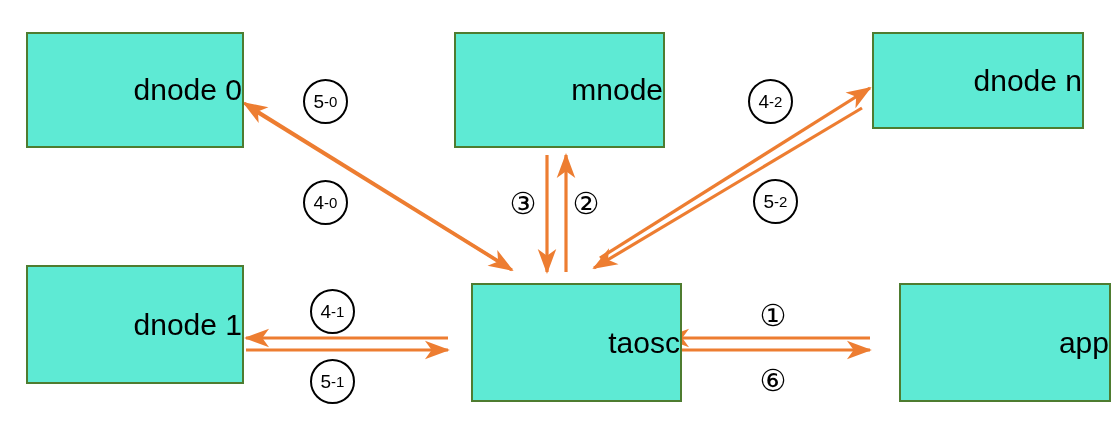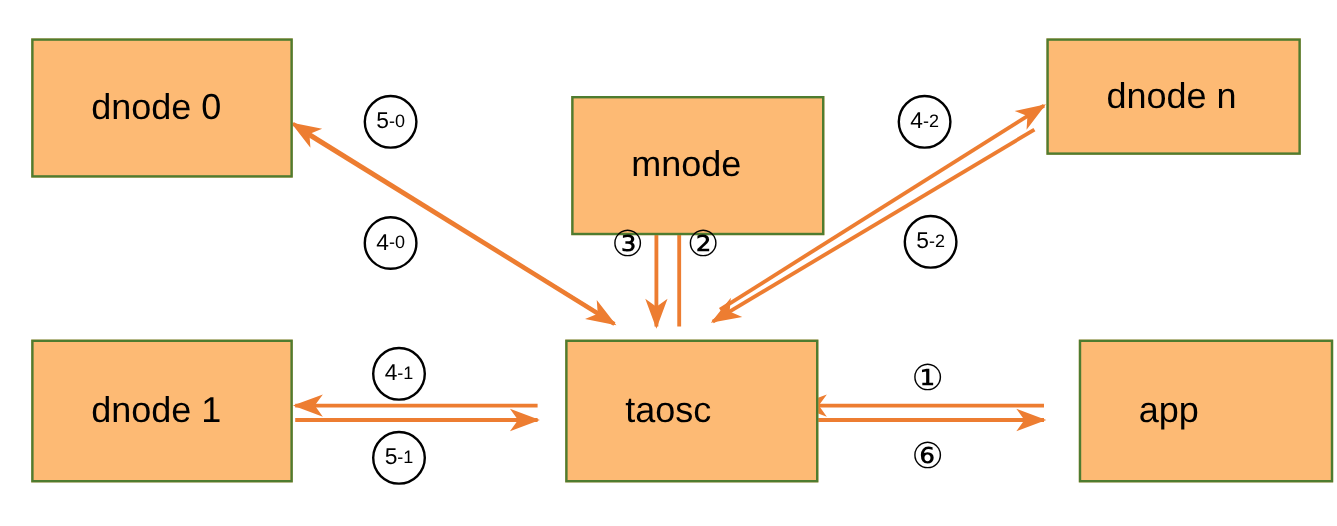--- a/index.html
+++ b/index.html
@@ -17,25 +17,25 @@
   #diagram {
     position: absolute;
     top: 0;
     left: 0;
     width: 1114px;
     height: 438px;
   }
   .node-box {
     position: absolute;
     box-sizing: border-box;
-    background: #fdba74;
+    background: #5eead4;
     border: 2px solid #4e7c30;
     display: flex;
     align-items: center;
-    justify-content: flex-start;
+    justify-content: flex-end;
     padding-left: 48px;
   }
   .node-label {
     font-size: 30px;
     color: #000000;
     font-family: "Liberation Sans", sans-serif;
     letter-spacing: 0px;
     white-space: nowrap;
   }
   .marker-circle {
@@ -99,29 +99,29 @@
     <line x1="870" y1="338" x2="666" y2="338"></line>
 
     <line x1="666" y1="350" x2="870" y2="350"></line>
   </g>
 </svg>
 
 <div class="node-box" style="left:26px; top:32px; width:218px; height:116px;">
   <span class="node-label">dnode 0</span>
 </div>
 
-<div class="node-box" style="left:476px; top:32px; width:211px; height:116px;margin-top:48px;">
+<div class="node-box" style="left:454px; top:32px; width:211px; height:116px;">
   <span class="node-label">mnode</span>
 </div>
 
 <div class="node-box" style="left:872px; top:32px; width:212px; height:97px;">
   <span class="node-label">dnode n</span>
 </div>
 
-<div class="node-box" style="left:26px; top:283px; width:218px; height:119px;">
+<div class="node-box" style="left:26px; top:265px; width:218px; height:119px;">
   <span class="node-label">dnode 1</span>
 </div>
 
 <div class="node-box" style="left:450px; top:283px; width:211px; height:119px;margin-left:21px;">
   <span class="node-label">taosc</span>
 </div>
 
 <div class="node-box" style="left:872px; top:283px; width:212px; height:119px;margin-left:27px;">
   <span class="node-label">app</span>
 </div>

